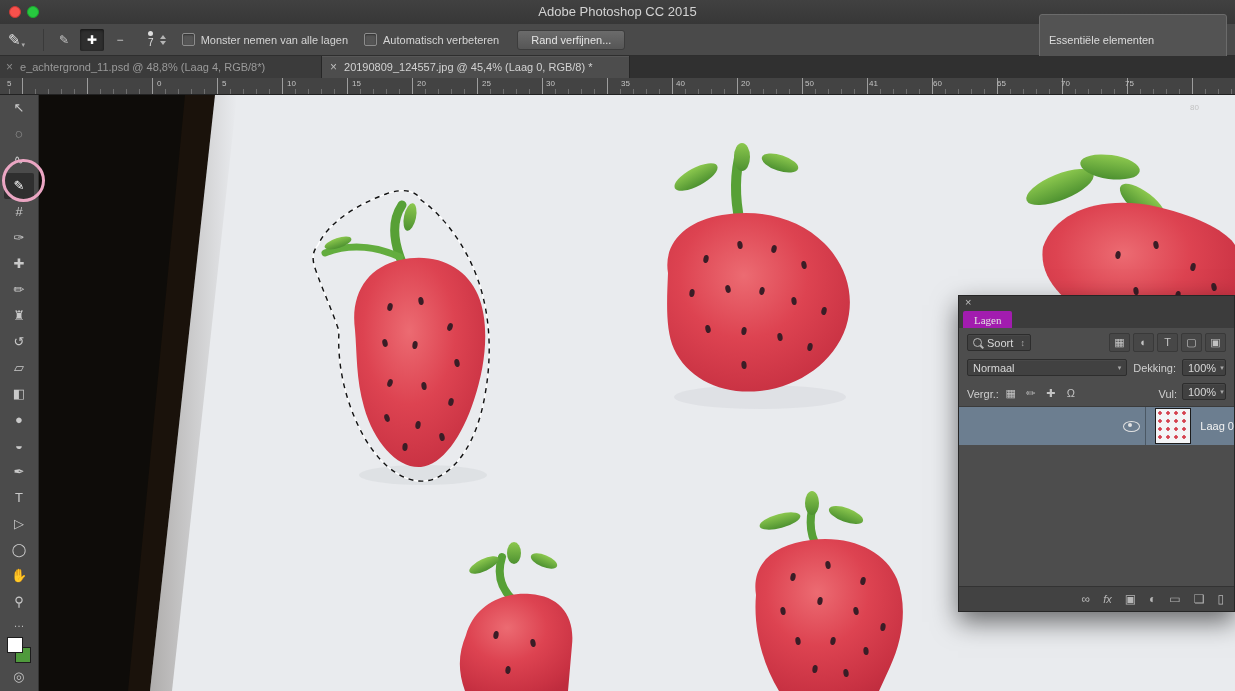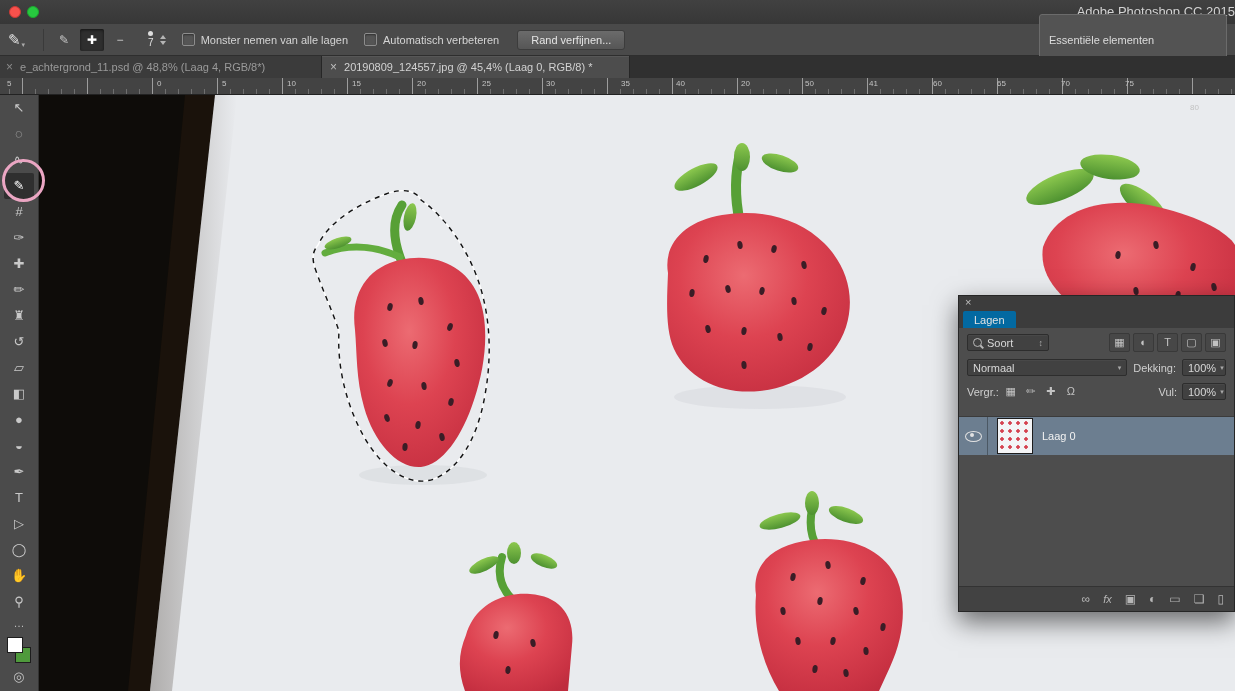--- a/index.html
+++ b/index.html
@@ -7,21 +7,21 @@
     width:1235px;height:691px;position:relative;overflow:hidden;
     background:#4b4b4b;font-family:"Liberation Sans",sans-serif;
     -webkit-font-smoothing:antialiased;
   }
   
   #titlebar{position:absolute;left:0;top:0;right:0;height:24px;
     background:linear-gradient(#414141,#373737);border-bottom:1px solid #2a2a2a;z-index:40;}
   .traffic{position:absolute;top:6px;width:12px;height:12px;border-radius:50%;}
   #light-close{left:9px;background:#f8514c;border:1px solid #c93a36;box-sizing:border-box;}
   #light-zoom{left:27px;background:#27c93f;border:1px solid #1da82f;box-sizing:border-box;}
-  #window-title{position:absolute;left:0;right:0;top:4px;text-align:right;
+  #window-title{position:absolute;left:0;right:0;top:4px;text-align:center;
     font-size:13px;color:#d3d3d3;}
   
   #optionsbar{position:absolute;left:0;top:24px;right:0;height:32px;background:#4a4a4a;
     border-bottom:1px solid #2e2e2e;display:flex;align-items:center;padding:0 8px;
     box-sizing:border-box;z-index:40;}
   .preset{display:flex;align-items:flex-end;color:#e0e0e0;font-size:15px;margin-right:10px;}
   .preset .arr{font-size:7px;color:#aaa;margin-left:1px;}
   .vsep{width:1px;height:22px;background:#3a3a3a;margin:0 8px;}
   #mode-buttons{display:flex;gap:4px;}
   .mode-btn{width:24px;height:22px;line-height:22px;text-align:center;color:#c9c9c9;
@@ -83,49 +83,49 @@
   
   #annotation-circle{position:absolute;left:2px;top:159px;width:37px;height:37px;
     border:3px solid #eba6c3;border-radius:50%;z-index:50;pointer-events:none;}
   
   #layers-panel{position:absolute;left:958px;top:295px;width:277px;height:317px;z-index:60;
     background:#4d4d4d;border:1px solid #262626;box-sizing:border-box;
     box-shadow:0 10px 24px rgba(0,0,0,.55);display:flex;flex-direction:column;}
   .lp-close-row{height:13px;background:#3c3c3c;display:flex;align-items:center;padding:0 6px;}
   .lp-close-row span{color:#c0c0c0;font-size:11px;line-height:11px;}
   .lp-tabrow{height:19px;background:#3c3c3c;display:flex;align-items:flex-end;padding-left:4px;}
-  .lp-tab{background:#0369a1;color:#e2e2e2;font-size:11px;padding:3px 11px 2px;
-    border-radius:2px 2px 0 0;}
+  .lp-tab{background:#a21caf;color:#e2e2e2;font-size:11px;padding:3px 11px 2px;
+    border-radius:2px 2px 0 0;font-family:Liberation Serif, serif;}
   .lp-body{flex:1;display:flex;flex-direction:column;}
   .lp-filter-row{display:flex;align-items:center;padding:5px 8px 3px;gap:6px;}
   .combo{display:flex;align-items:center;background:#414141;border:1px solid #2d2d2d;
     border-radius:2px;color:#d8d8d8;font-size:11px;padding:0 5px;height:17px;
     box-shadow:inset 0 1px 0 rgba(255,255,255,.04);box-sizing:border-box;}
   .combo .arr{margin-left:auto;font-size:7px;color:#a8a8a8;padding-left:4px;}
-  .combo.soort{width:82px;align-items:center;}
+  .combo.soort{width:64px;align-items:center;}
   .combo.wide{flex:1;}
   .combo.tiny{width:44px;}
   .mini-mag{width:7px;height:7px;border:1.5px solid #b8b8b8;border-radius:50%;
     position:relative;margin-right:5px;flex:none;}
   .mini-mag::after{content:'';position:absolute;width:4px;height:1.5px;background:#b8b8b8;
     transform:rotate(45deg);right:-3px;bottom:-1px;}
   .updown{margin-left:auto;font-size:9px;color:#a8a8a8;}
   .lp-filter-icons{display:flex;gap:3px;margin-left:auto;}
   .picon{color:#c3c3c3;font-size:11px;text-align:center;}
   .lp-filter-icons .picon{width:19px;height:17px;line-height:17px;background:#474747;
     border:1px solid #393939;border-radius:2px;}
   .lp-blend-row{display:flex;align-items:center;padding:4px 8px;gap:6px;}
   .lbl{font-size:11px;color:#cfcfcf;}
-  .lp-lock-row{display:flex;align-items:center;padding:3px 8px 16px;gap:5px;}
+  .lp-lock-row{display:flex;align-items:flex-end;padding:3px 8px 6px;gap:5px;}
   .lp-lock-icons{display:flex;gap:6px;}
   .lp-lock-icons .picon{width:14px;font-size:11px;}
   .lp-lock-row .push{margin-left:auto;}
   .lp-list{flex:1;background:#4d4d4d;border-top:1px solid #3b3b3b;}
   .layer-row{height:38px;display:flex;align-items:center;}
-  .layer-row.selected{background:#6c7e90;}
+  .layer-row.selected{background:#6c7e90;justify-content:flex-end;}
   .eye-cell{width:28px;height:100%;display:flex;align-items:center;justify-content:center;
     border-right:1px solid rgba(0,0,0,.3);}
   .eye{width:15px;height:9px;border:1.5px solid #e2e2e2;border-radius:50%;position:relative;}
   .eye::after{content:'';position:absolute;width:4px;height:4px;background:#e2e2e2;
     border-radius:50%;left:4px;top:1.2px;}
   .layer-thumb{width:34px;height:34px;margin:0 9px 0 9px;border:1px solid #1c1c1c;
     background-color:#f3f4f6;
     background-image:radial-gradient(circle,#d5414f 1.5px,rgba(0,0,0,0) 2px);
     background-size:8px 8px;flex:none;}
   .layer-name{font-size:11px;color:#f2f2f2;}

